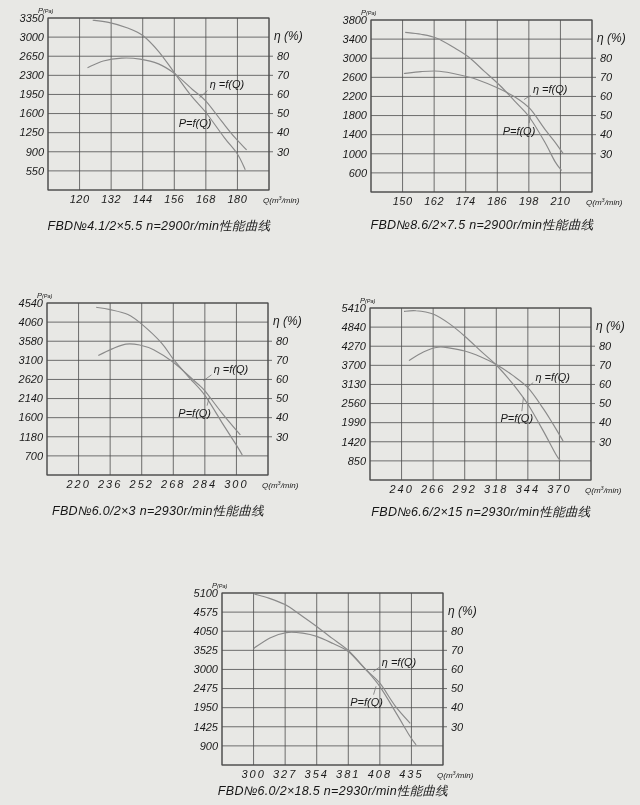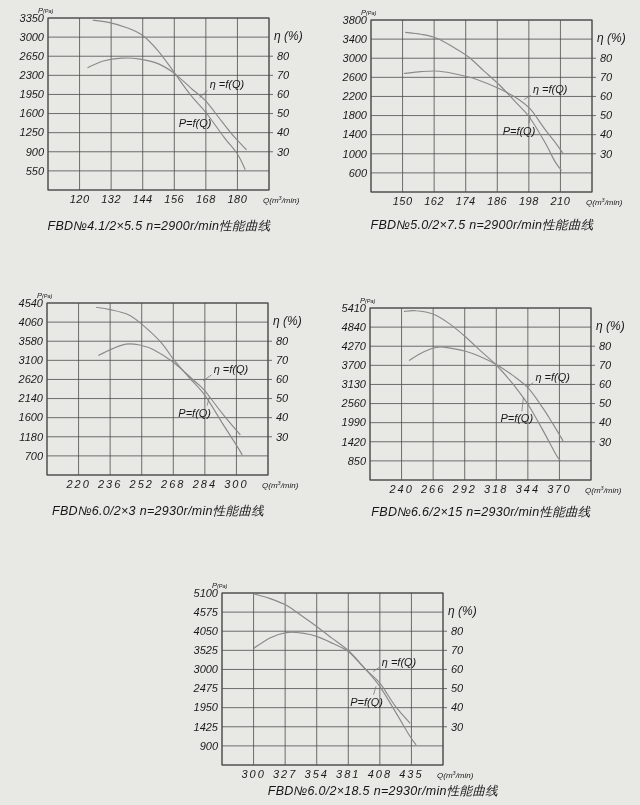--- a/index.html
+++ b/index.html
@@ -154,21 +154,21 @@
           <text x="273" y="199" font-size="8" fill="#1a1a1a"><tspan>Q(m</tspan><tspan font-size="5.5" dy="-3">3</tspan><tspan dy="3">/min)</tspan></text>
           <path d="M92.2 26.4C94.8 26.7,102.7 27.4,108.0 28.3C113.3 29.3,118.5 30.1,123.8 32.2C129.0 34.2,134.3 37.6,139.6 40.8C144.8 43.9,150.1 46.7,155.3 50.8C160.6 54.9,165.9 60.3,171.1 65.1C176.4 69.9,181.7 74.3,186.9 79.5C192.2 84.6,197.9 91.0,202.7 96.2C207.5 101.4,211.0 103.9,215.9 110.5C220.7 117.1,227.3 128.3,231.6 135.8C236.0 143.4,239.3 151.1,242.2 155.9C245.0 160.7,247.6 163.1,248.7 164.5" fill="none" stroke="#8a8a8a" stroke-width="1.15"></path>
           <path d="M90.9 67.5C93.7 67.2,102.1 66.0,108.0 65.6C113.9 65.2,120.3 64.7,126.4 65.2C132.5 65.7,138.7 67.1,144.8 68.5C151.0 69.8,156.7 71.0,163.2 73.2C169.8 75.5,177.7 78.8,184.3 81.8C190.9 84.9,197.2 87.9,202.7 91.4C208.2 94.9,212.3 97.6,217.2 102.9C222.0 108.1,227.5 117.4,231.6 122.9C235.8 128.5,239.1 132.2,242.2 136.3C245.2 140.4,248.7 145.5,250.1 147.4" fill="none" stroke="#8a8a8a" stroke-width="1.15"></path>
           <text x="219.96142857142857" y="87.38666666666666" font-size="11" fill="#1a1a1a">η =f(Q)</text>
           <line x1="217.75142857142856" y1="89.29777777777778" x2="211.12142857142857" y2="93.50222222222223" stroke="#777" stroke-width="0.8"></line>
           <text x="189.65285714285716" y="129.04888888888888" font-size="11" fill="#1a1a1a">P=f(Q)</text>
           <line x1="216.17285714285714" y1="117.2" x2="217.43571428571428" y2="108.98222222222222" stroke="#777" stroke-width="0.8"></line>
         </svg>
       </div>
     <figcaption class="caption" style="top: 211px;">
-      <span class="model">FBD№5.0/2×7.5</span>
+      <span class="model">FBD№8.6/2×7.5</span>
       <span class="speed">n=2900r/min性能曲线</span>
     </figcaption>
   </figure>
 
   <figure class="chart" id="chart-2" style="left: -11px; top: 289px;">
     <div class="svg-host">
         <svg width="332" height="206">
           <g stroke="#4d4d4d" stroke-width="0.8">
             <line x1="58" y1="14" x2="58" y2="186"></line>
             <line x1="89.57142857142857" y1="14" x2="89.57142857142857" y2="186"></line>
@@ -357,19 +357,19 @@
           <text x="284" y="36.15555555555555" font-size="12" fill="#1a1a1a">η (%)</text>
           <text x="273" y="199" font-size="8" fill="#1a1a1a"><tspan>Q(m</tspan><tspan font-size="5.5" dy="-3">3</tspan><tspan dy="3">/min)</tspan></text>
           <path d="M89.6 14.7C92.1 15.5,99.5 17.3,104.8 19.1C110.0 20.9,115.9 22.9,121.1 25.6C126.4 28.4,131.1 32.2,136.3 35.8C141.6 39.5,147.5 43.6,152.7 47.5C158.0 51.4,162.7 55.1,167.9 59.1C173.2 63.1,179.0 66.7,184.3 71.5C189.5 76.3,194.2 81.9,199.5 87.9C204.7 93.9,210.4 99.8,215.9 107.6C221.3 115.3,227.2 125.8,232.2 134.1C237.3 142.5,242.9 152.5,246.3 157.8C249.6 163.1,251.1 164.5,252.1 165.8" fill="none" stroke="#8a8a8a" stroke-width="1.15"></path>
           <path d="M89.6 69.4C92.3 67.7,100.5 61.6,105.9 58.9C111.4 56.3,116.9 54.4,122.3 53.6C127.8 52.8,133.6 53.5,138.7 54.1C143.7 54.8,147.6 55.6,152.7 57.4C157.8 59.1,163.8 62.1,169.1 64.6C174.3 67.2,179.0 68.3,184.3 72.5C189.5 76.6,195.4 84.2,200.7 89.5C205.9 94.8,210.8 98.0,215.9 104.2C220.9 110.4,226.0 120.1,231.1 126.8C236.1 133.4,243.7 141.4,246.3 144.3" fill="none" stroke="#8a8a8a" stroke-width="1.15"></path>
           <text x="217.75142857142856" y="86.62222222222222" font-size="11" fill="#1a1a1a">η =f(Q)</text>
           <line x1="215.54142857142858" y1="88.1511111111111" x2="209.22714285714287" y2="92.54666666666667" stroke="#777" stroke-width="0.8"></line>
           <text x="186.18" y="127.13777777777777" font-size="11" fill="#1a1a1a">P=f(Q)</text>
           <line x1="209.54285714285714" y1="115.67111111111112" x2="212.06857142857143" y2="107.26222222222222" stroke="#777" stroke-width="0.8"></line>
         </svg>
       </div>
-    <figcaption class="caption" style="top: 204px; text-align: right;">
+    <figcaption class="caption" style="top: 204px;">
       <span class="model">FBD№6.0/2×18.5</span>
       <span class="speed">n=2930r/min性能曲线</span>
     </figcaption>
   </figure>
 
 </div>
 
 </body></html>

